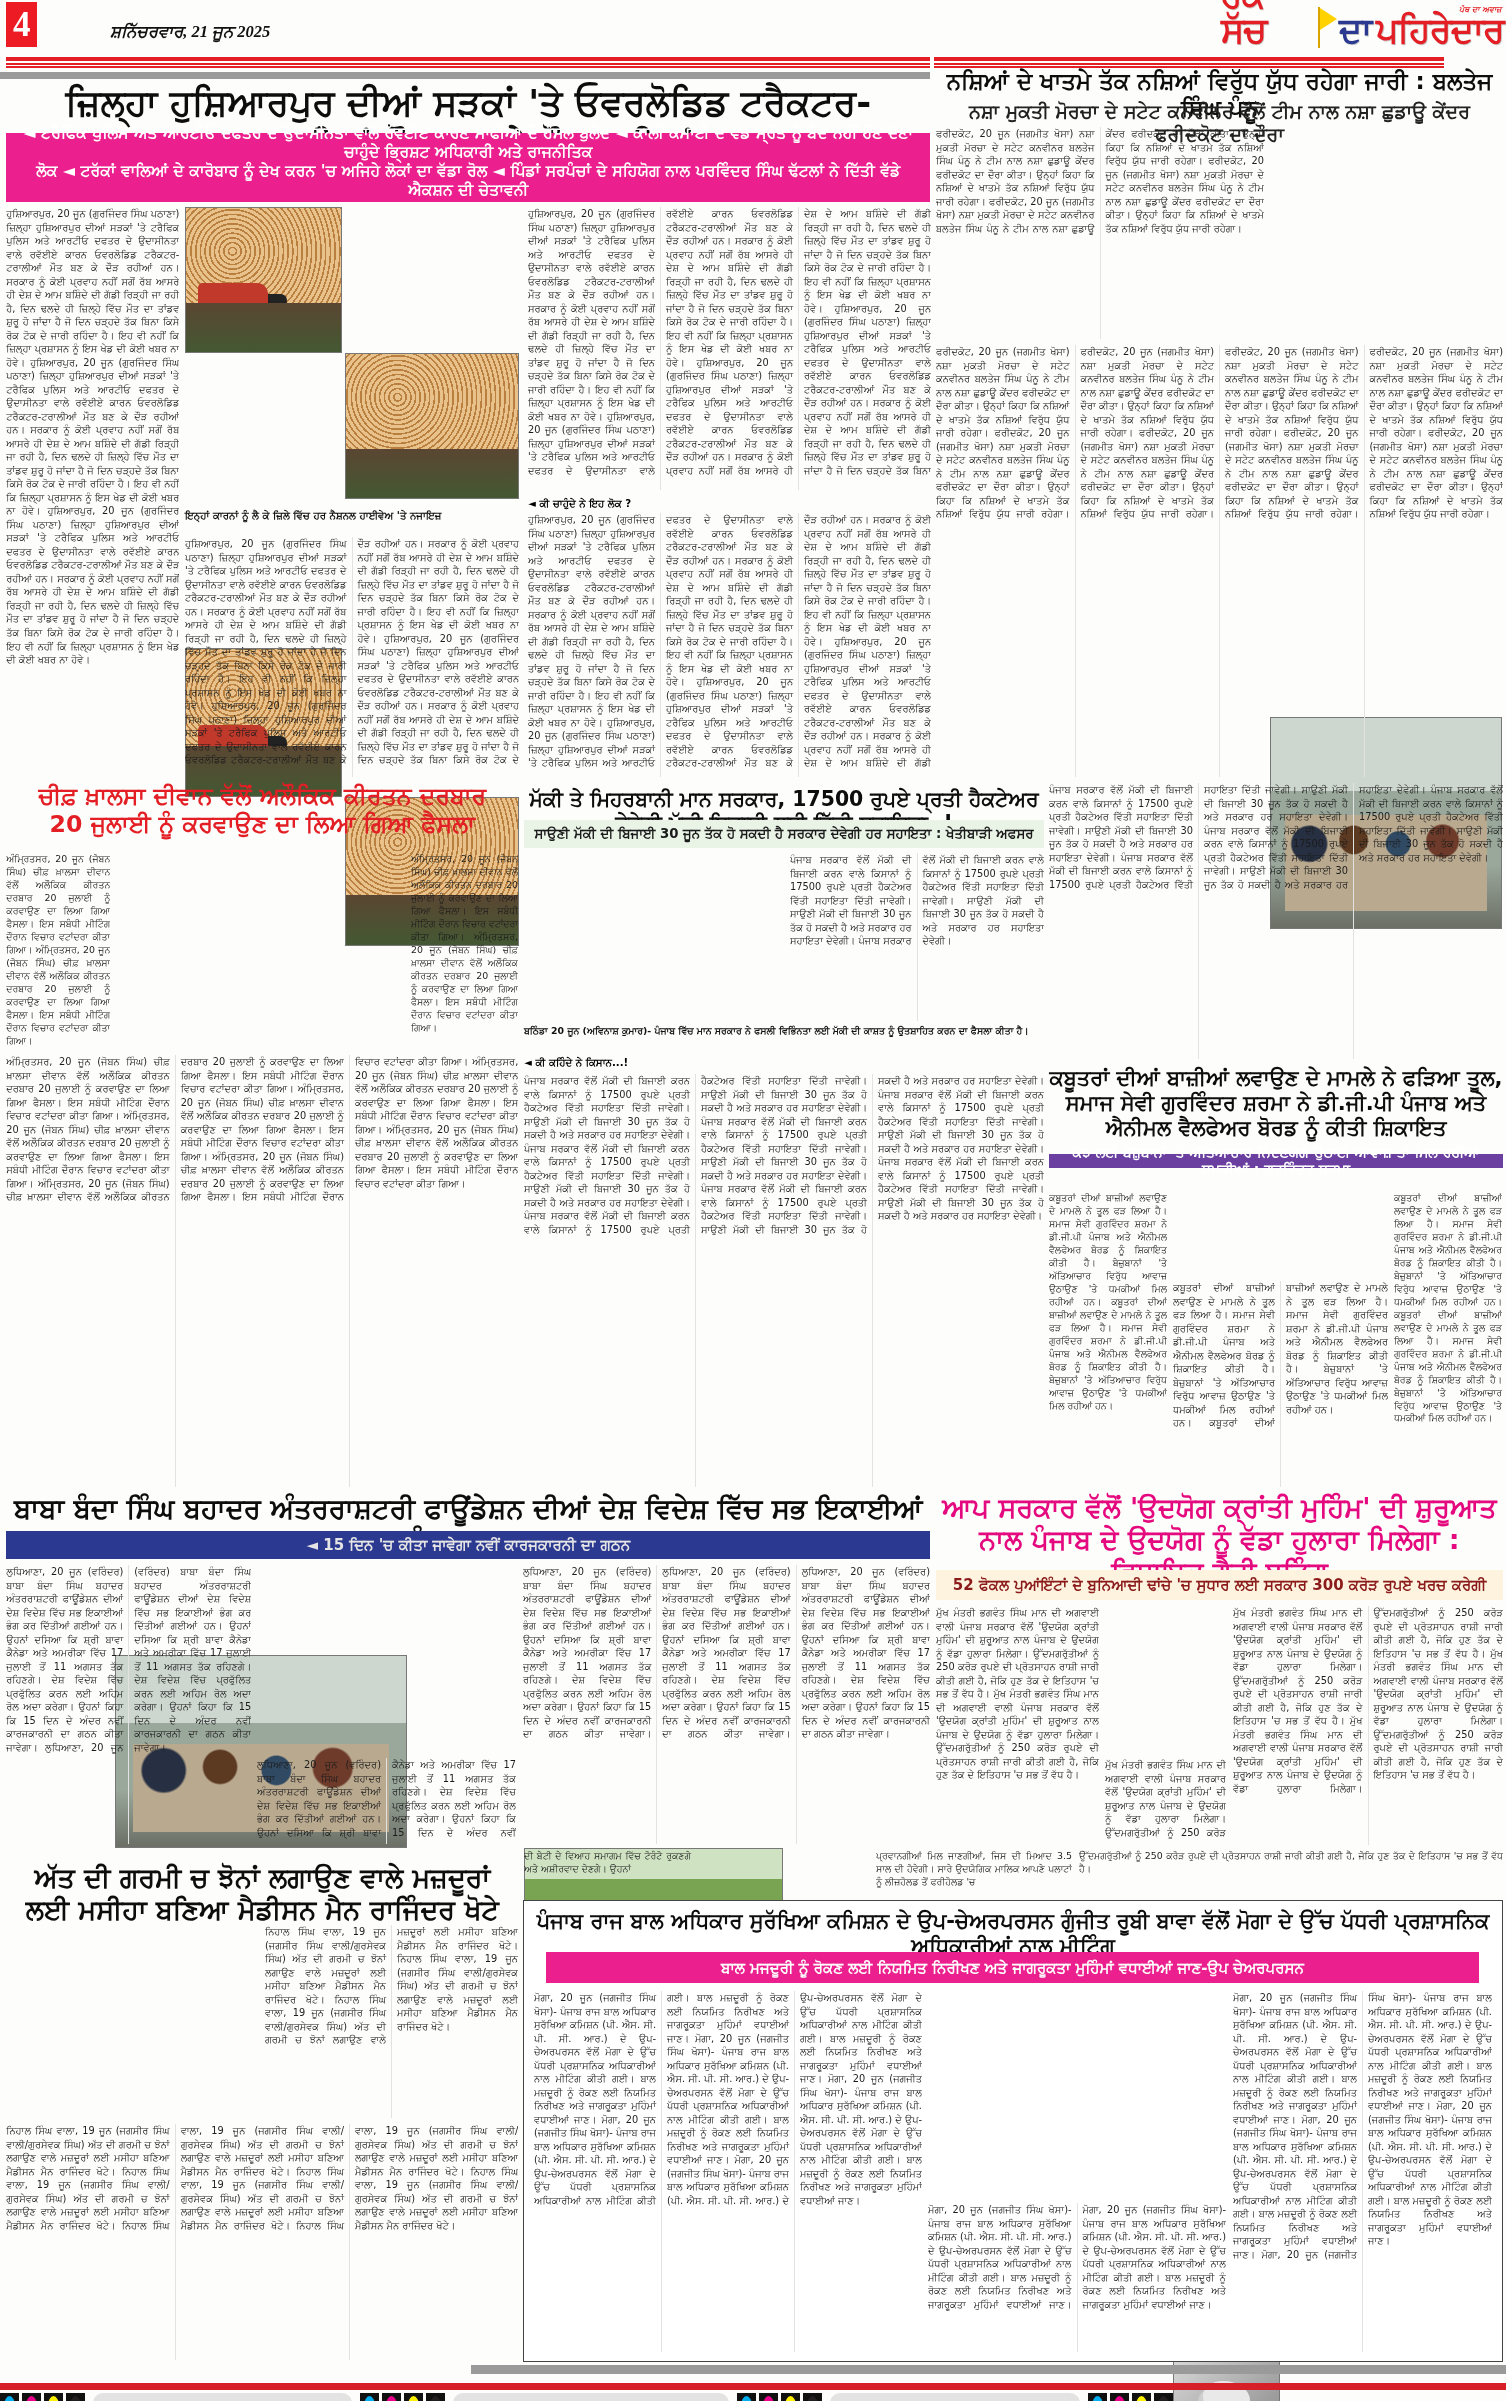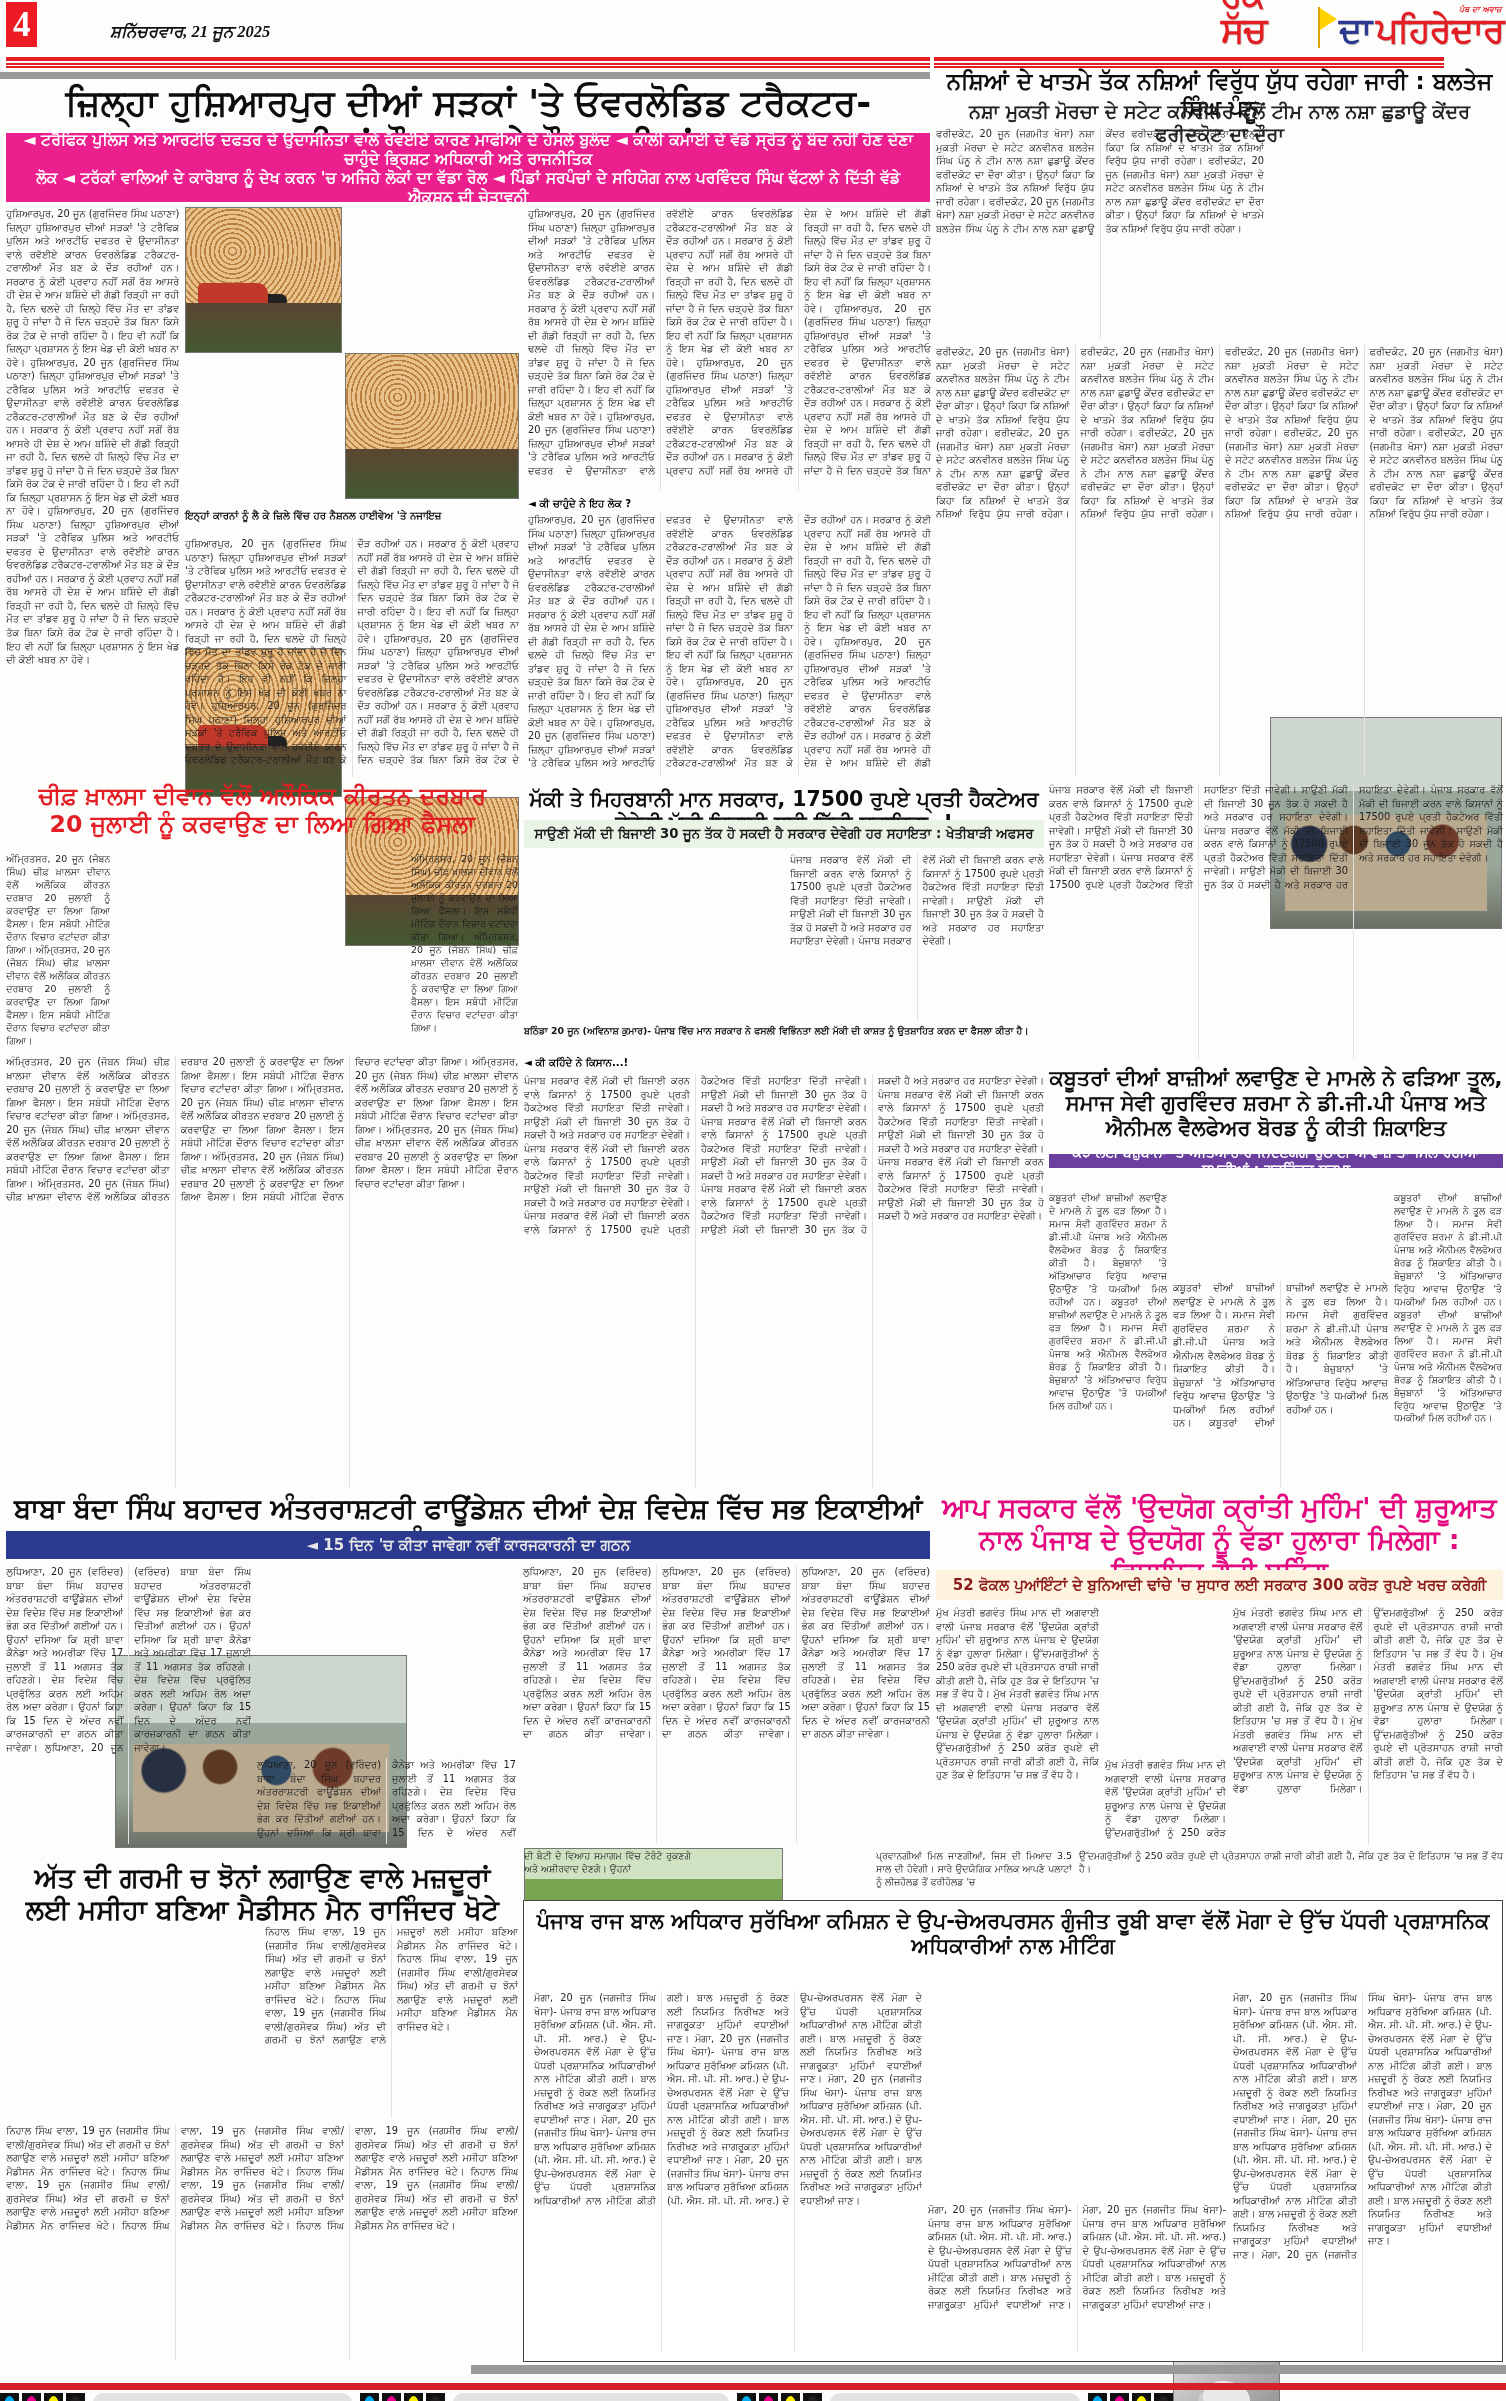--- a/index.html
+++ b/index.html
@@ -106,21 +106,21 @@
     <span class="mast-word mast-blue">ਦਾ</span>
     <span class="mast-word mast-red">ਪਹਿਰੇਦਾਰ</span>
   </div>
   <div class="abs mast-tag">ਪੰਥ ਦਾ ਅਵਾਜ਼</div>
 
   <div class="abs rule-red4" style="left:6.3px; top:57px; width:924px;"></div>
   <div class="abs rule-red4" style="left:934px; top:57px; width:510px;"></div>
   <div class="abs rule-gray" style="left:0; top:72px; width:930px; height:7px;"></div>
 
   <div class="abs hl" style="left:6.3px; top:82px; width:924px; font-size:36px;">ਜ਼ਿਲ੍ਹਾ ਹੁਸ਼ਿਆਰਪੁਰ ਦੀਆਂ ਸੜਕਾਂ 'ਤੇ ਓਵਰਲੋਡਿਡ ਟਰੈਕਟਰ-ਟਰਾਲੀਆਂ ਮੌਤ ਬਣ ਕੇ ਦੌੜ ਰਹੀਆਂ</div>
-  <div class="abs banner banner-magenta" style="left:6.3px; top:133px; width:924px; height:69px; font-size:15.7px; flex-direction:column; padding:3.1px 7.9px;">
+  <div class="abs banner banner-magenta" style="left:6.3px; top:133px; width:924px; height:69px; font-size:15.7px; flex-direction:column; padding:3.1px 7.9px;justify-content:flex-end;">
     <span>◄ ਟਰੈਫਿਕ ਪੁਲਿਸ ਅਤੇ ਆਰਟੀਓ ਦਫਤਰ ਦੇ ਉਦਾਸੀਨਤਾ ਵਾਲੇ ਰੱਵਈਏ ਕਾਰਣ ਮਾਫੀਆ ਦੇ ਹੌਸਲੇ ਬੁਲੰਦ ◄ ਕਾਲੀ ਕਮਾਈ ਦੇ ਵੱਡੇ ਸ੍ਰੋਤ ਨੂੰ ਬੰਦ ਨਹੀਂ ਹੋਣ ਦੇਣਾ ਚਾਹੁੰਦੇ ਭ੍ਰਿਸ਼ਟ ਅਧਿਕਾਰੀ ਅਤੇ ਰਾਜਨੀਤਿਕ</span>
     <span>ਲੋਕ ◄ ਟਰੱਕਾਂ ਵਾਲਿਆਂ ਦੇ ਕਾਰੋਬਾਰ ਨੂੰ ਦੇਖ ਕਰਨ 'ਚ ਅਜਿਹੇ ਲੋਕਾਂ ਦਾ ਵੱਡਾ ਰੋਲ ◄ ਪਿੰਡਾਂ ਸਰਪੰਚਾਂ ਦੇ ਸਹਿਯੋਗ ਨਾਲ ਪਰਵਿੰਦਰ ਸਿੰਘ ਢੱਟਲਾਂ ਨੇ ਦਿੱਤੀ ਵੱਡੇ ਐਕਸ਼ਨ ਦੀ ਚੇਤਾਵਨੀ</span>
   </div>
 
   <div class="abs cols c1" style="left:6.3px; top:207px; width:173px; height:570px; column-count:1;">ਹੁਸ਼ਿਆਰਪੁਰ, 20 ਜੂਨ (ਗੁਰਜਿੰਦਰ ਸਿੰਘ ਪਠਾਣਾ) ਜ਼ਿਲ੍ਹਾ ਹੁਸ਼ਿਆਰਪੁਰ ਦੀਆਂ ਸੜਕਾਂ 'ਤੇ ਟਰੈਫਿਕ ਪੁਲਿਸ ਅਤੇ ਆਰਟੀਓ ਦਫਤਰ ਦੇ ਉਦਾਸੀਨਤਾ ਵਾਲੇ ਰਵੱਈਏ ਕਾਰਨ ਓਵਰਲੋਡਿਡ ਟਰੈਕਟਰ-ਟਰਾਲੀਆਂ ਮੌਤ ਬਣ ਕੇ ਦੌੜ ਰਹੀਆਂ ਹਨ। ਸਰਕਾਰ ਨੂੰ ਕੋਈ ਪ੍ਰਵਾਹ ਨਹੀਂ ਸਗੋਂ ਰੱਬ ਆਸਰੇ ਹੀ ਦੇਸ਼ ਦੇ ਆਮ ਬਸ਼ਿੰਦੇ ਦੀ ਗੱਡੀ ਰਿੜ੍ਹੀ ਜਾ ਰਹੀ ਹੈ, ਦਿਨ ਢਲਦੇ ਹੀ ਜ਼ਿਲ੍ਹੇ ਵਿੱਚ ਮੌਤ ਦਾ ਤਾਂਡਵ ਸ਼ੁਰੂ ਹੋ ਜਾਂਦਾ ਹੈ ਜੋ ਦਿਨ ਚੜ੍ਹਦੇ ਤੱਕ ਬਿਨਾ ਕਿਸੇ ਰੋਕ ਟੋਕ ਦੇ ਜਾਰੀ ਰਹਿੰਦਾ ਹੈ। ਇਹ ਵੀ ਨਹੀਂ ਕਿ ਜ਼ਿਲ੍ਹਾ ਪ੍ਰਸ਼ਾਸਨ ਨੂੰ ਇਸ ਖੇਡ ਦੀ ਕੋਈ ਖਬਰ ਨਾ ਹੋਵੇ। ਹੁਸ਼ਿਆਰਪੁਰ, 20 ਜੂਨ (ਗੁਰਜਿੰਦਰ ਸਿੰਘ ਪਠਾਣਾ) ਜ਼ਿਲ੍ਹਾ ਹੁਸ਼ਿਆਰਪੁਰ ਦੀਆਂ ਸੜਕਾਂ 'ਤੇ ਟਰੈਫਿਕ ਪੁਲਿਸ ਅਤੇ ਆਰਟੀਓ ਦਫਤਰ ਦੇ ਉਦਾਸੀਨਤਾ ਵਾਲੇ ਰਵੱਈਏ ਕਾਰਨ ਓਵਰਲੋਡਿਡ ਟਰੈਕਟਰ-ਟਰਾਲੀਆਂ ਮੌਤ ਬਣ ਕੇ ਦੌੜ ਰਹੀਆਂ ਹਨ। ਸਰਕਾਰ ਨੂੰ ਕੋਈ ਪ੍ਰਵਾਹ ਨਹੀਂ ਸਗੋਂ ਰੱਬ ਆਸਰੇ ਹੀ ਦੇਸ਼ ਦੇ ਆਮ ਬਸ਼ਿੰਦੇ ਦੀ ਗੱਡੀ ਰਿੜ੍ਹੀ ਜਾ ਰਹੀ ਹੈ, ਦਿਨ ਢਲਦੇ ਹੀ ਜ਼ਿਲ੍ਹੇ ਵਿੱਚ ਮੌਤ ਦਾ ਤਾਂਡਵ ਸ਼ੁਰੂ ਹੋ ਜਾਂਦਾ ਹੈ ਜੋ ਦਿਨ ਚੜ੍ਹਦੇ ਤੱਕ ਬਿਨਾ ਕਿਸੇ ਰੋਕ ਟੋਕ ਦੇ ਜਾਰੀ ਰਹਿੰਦਾ ਹੈ। ਇਹ ਵੀ ਨਹੀਂ ਕਿ ਜ਼ਿਲ੍ਹਾ ਪ੍ਰਸ਼ਾਸਨ ਨੂੰ ਇਸ ਖੇਡ ਦੀ ਕੋਈ ਖਬਰ ਨਾ ਹੋਵੇ। ਹੁਸ਼ਿਆਰਪੁਰ, 20 ਜੂਨ (ਗੁਰਜਿੰਦਰ ਸਿੰਘ ਪਠਾਣਾ) ਜ਼ਿਲ੍ਹਾ ਹੁਸ਼ਿਆਰਪੁਰ ਦੀਆਂ ਸੜਕਾਂ 'ਤੇ ਟਰੈਫਿਕ ਪੁਲਿਸ ਅਤੇ ਆਰਟੀਓ ਦਫਤਰ ਦੇ ਉਦਾਸੀਨਤਾ ਵਾਲੇ ਰਵੱਈਏ ਕਾਰਨ ਓਵਰਲੋਡਿਡ ਟਰੈਕਟਰ-ਟਰਾਲੀਆਂ ਮੌਤ ਬਣ ਕੇ ਦੌੜ ਰਹੀਆਂ ਹਨ। ਸਰਕਾਰ ਨੂੰ ਕੋਈ ਪ੍ਰਵਾਹ ਨਹੀਂ ਸਗੋਂ ਰੱਬ ਆਸਰੇ ਹੀ ਦੇਸ਼ ਦੇ ਆਮ ਬਸ਼ਿੰਦੇ ਦੀ ਗੱਡੀ ਰਿੜ੍ਹੀ ਜਾ ਰਹੀ ਹੈ, ਦਿਨ ਢਲਦੇ ਹੀ ਜ਼ਿਲ੍ਹੇ ਵਿੱਚ ਮੌਤ ਦਾ ਤਾਂਡਵ ਸ਼ੁਰੂ ਹੋ ਜਾਂਦਾ ਹੈ ਜੋ ਦਿਨ ਚੜ੍ਹਦੇ ਤੱਕ ਬਿਨਾ ਕਿਸੇ ਰੋਕ ਟੋਕ ਦੇ ਜਾਰੀ ਰਹਿੰਦਾ ਹੈ। ਇਹ ਵੀ ਨਹੀਂ ਕਿ ਜ਼ਿਲ੍ਹਾ ਪ੍ਰਸ਼ਾਸਨ ਨੂੰ ਇਸ ਖੇਡ ਦੀ ਕੋਈ ਖਬਰ ਨਾ ਹੋਵੇ।</div>
 
   <div class="abs photo ph-logs ph-tractor" style="left:185px; top:207px; width:157px; height:146px;"></div>
   <div class="abs photo ph-logs" style="left:345px; top:207px; width:174px; height:146px;"></div>
   <div class="abs photo ph-logs ph-tractor" style="left:185px; top:356px; width:157px; height:149px;"></div>
   <div class="abs photo ph-logs" style="left:345px; top:356px; width:174px; height:149px;"></div>
@@ -187,20 +187,21 @@
   <div class="abs hl" style="left:6.3px; top:1850px; width:512px; font-size:27px;margin-top:12px;">
     <div>ਅੱਤ ਦੀ ਗਰਮੀ ਚ ਝੋਨਾਂ ਲਗਾਉਣ ਵਾਲੇ ਮਜ਼ਦੂਰਾਂ</div>
     <div>ਲਈ ਮਸੀਹਾ ਬਣਿਆ ਮੈਡੀਸਨ ਮੈਨ ਰਾਜਿੰਦਰ ਖੋਟੇ</div>
   </div>
 
   <div class="abs cols c2" style="left:265px; top:1925px; width:253px; height:193px;">ਨਿਹਾਲ ਸਿੰਘ ਵਾਲਾ, 19 ਜੂਨ (ਜਗਸੀਰ ਸਿੰਘ ਵਾਲੀ/ਗੁਰਸੇਵਕ ਸਿੰਘ) ਅੱਤ ਦੀ ਗਰਮੀ ਚ ਝੋਨਾਂ ਲਗਾਉਣ ਵਾਲੇ ਮਜ਼ਦੂਰਾਂ ਲਈ ਮਸੀਹਾ ਬਣਿਆ ਮੈਡੀਸਨ ਮੈਨ ਰਾਜਿੰਦਰ ਖੋਟੇ। ਨਿਹਾਲ ਸਿੰਘ ਵਾਲਾ, 19 ਜੂਨ (ਜਗਸੀਰ ਸਿੰਘ ਵਾਲੀ/ਗੁਰਸੇਵਕ ਸਿੰਘ) ਅੱਤ ਦੀ ਗਰਮੀ ਚ ਝੋਨਾਂ ਲਗਾਉਣ ਵਾਲੇ ਮਜ਼ਦੂਰਾਂ ਲਈ ਮਸੀਹਾ ਬਣਿਆ ਮੈਡੀਸਨ ਮੈਨ ਰਾਜਿੰਦਰ ਖੋਟੇ। ਨਿਹਾਲ ਸਿੰਘ ਵਾਲਾ, 19 ਜੂਨ (ਜਗਸੀਰ ਸਿੰਘ ਵਾਲੀ/ਗੁਰਸੇਵਕ ਸਿੰਘ) ਅੱਤ ਦੀ ਗਰਮੀ ਚ ਝੋਨਾਂ ਲਗਾਉਣ ਵਾਲੇ ਮਜ਼ਦੂਰਾਂ ਲਈ ਮਸੀਹਾ ਬਣਿਆ ਮੈਡੀਸਨ ਮੈਨ ਰਾਜਿੰਦਰ ਖੋਟੇ।</div>
   <div class="abs cols c3" style="left:6.3px; top:2124px; width:512px; height:236px;">ਨਿਹਾਲ ਸਿੰਘ ਵਾਲਾ, 19 ਜੂਨ (ਜਗਸੀਰ ਸਿੰਘ ਵਾਲੀ/ਗੁਰਸੇਵਕ ਸਿੰਘ) ਅੱਤ ਦੀ ਗਰਮੀ ਚ ਝੋਨਾਂ ਲਗਾਉਣ ਵਾਲੇ ਮਜ਼ਦੂਰਾਂ ਲਈ ਮਸੀਹਾ ਬਣਿਆ ਮੈਡੀਸਨ ਮੈਨ ਰਾਜਿੰਦਰ ਖੋਟੇ। ਨਿਹਾਲ ਸਿੰਘ ਵਾਲਾ, 19 ਜੂਨ (ਜਗਸੀਰ ਸਿੰਘ ਵਾਲੀ/ਗੁਰਸੇਵਕ ਸਿੰਘ) ਅੱਤ ਦੀ ਗਰਮੀ ਚ ਝੋਨਾਂ ਲਗਾਉਣ ਵਾਲੇ ਮਜ਼ਦੂਰਾਂ ਲਈ ਮਸੀਹਾ ਬਣਿਆ ਮੈਡੀਸਨ ਮੈਨ ਰਾਜਿੰਦਰ ਖੋਟੇ। ਨਿਹਾਲ ਸਿੰਘ ਵਾਲਾ, 19 ਜੂਨ (ਜਗਸੀਰ ਸਿੰਘ ਵਾਲੀ/ਗੁਰਸੇਵਕ ਸਿੰਘ) ਅੱਤ ਦੀ ਗਰਮੀ ਚ ਝੋਨਾਂ ਲਗਾਉਣ ਵਾਲੇ ਮਜ਼ਦੂਰਾਂ ਲਈ ਮਸੀਹਾ ਬਣਿਆ ਮੈਡੀਸਨ ਮੈਨ ਰਾਜਿੰਦਰ ਖੋਟੇ। ਨਿਹਾਲ ਸਿੰਘ ਵਾਲਾ, 19 ਜੂਨ (ਜਗਸੀਰ ਸਿੰਘ ਵਾਲੀ/ਗੁਰਸੇਵਕ ਸਿੰਘ) ਅੱਤ ਦੀ ਗਰਮੀ ਚ ਝੋਨਾਂ ਲਗਾਉਣ ਵਾਲੇ ਮਜ਼ਦੂਰਾਂ ਲਈ ਮਸੀਹਾ ਬਣਿਆ ਮੈਡੀਸਨ ਮੈਨ ਰਾਜਿੰਦਰ ਖੋਟੇ। ਨਿਹਾਲ ਸਿੰਘ ਵਾਲਾ, 19 ਜੂਨ (ਜਗਸੀਰ ਸਿੰਘ ਵਾਲੀ/ਗੁਰਸੇਵਕ ਸਿੰਘ) ਅੱਤ ਦੀ ਗਰਮੀ ਚ ਝੋਨਾਂ ਲਗਾਉਣ ਵਾਲੇ ਮਜ਼ਦੂਰਾਂ ਲਈ ਮਸੀਹਾ ਬਣਿਆ ਮੈਡੀਸਨ ਮੈਨ ਰਾਜਿੰਦਰ ਖੋਟੇ। ਨਿਹਾਲ ਸਿੰਘ ਵਾਲਾ, 19 ਜੂਨ (ਜਗਸੀਰ ਸਿੰਘ ਵਾਲੀ/ਗੁਰਸੇਵਕ ਸਿੰਘ) ਅੱਤ ਦੀ ਗਰਮੀ ਚ ਝੋਨਾਂ ਲਗਾਉਣ ਵਾਲੇ ਮਜ਼ਦੂਰਾਂ ਲਈ ਮਸੀਹਾ ਬਣਿਆ ਮੈਡੀਸਨ ਮੈਨ ਰਾਜਿੰਦਰ ਖੋਟੇ।</div>
 
   <div class="abs box-border" style="left:523px; top:1900px; width:980px; height:462px; background:#fff;"></div>
   <div class="abs hl" style="left:534px; top:1909px; width:958px; font-size:21px;">ਪੰਜਾਬ ਰਾਜ ਬਾਲ ਅਧਿਕਾਰ ਸੁਰੱਖਿਆ ਕਮਿਸ਼ਨ ਦੇ ਉਪ-ਚੇਅਰਪਰਸਨ ਗੁੰਜੀਤ ਰੂਬੀ ਬਾਵਾ ਵੱਲੋਂ ਮੋਗਾ ਦੇ ਉੱਚ ਪੱਧਰੀ ਪ੍ਰਸ਼ਾਸਨਿਕ ਅਧਿਕਾਰੀਆਂ ਨਾਲ ਮੀਟਿੰਗ</div>
+  <div class="abs banner banner-magenta" style="left:546px; top:1952px; width:933px; height:31px; font-size:15px;">ਬਾਲ ਮਜਦੂਰੀ ਨੂੰ ਰੋਕਣ ਲਈ ਨਿਯਮਿਤ ਨਿਰੀਖਣ ਅਤੇ ਜਾਗਰੂਕਤਾ ਮੁਹਿੰਮਾਂ ਵਧਾਈਆਂ ਜਾਣ-ਉਪ ਚੇਅਰਪਰਸਨ</div>
   <div class="abs cols c3" style="left:534px; top:1991px; width:388px; height:361px;">ਮੋਗਾ, 20 ਜੂਨ (ਜਗਜੀਤ ਸਿੰਘ ਖੋਸਾ)- ਪੰਜਾਬ ਰਾਜ ਬਾਲ ਅਧਿਕਾਰ ਸੁਰੱਖਿਆ ਕਮਿਸ਼ਨ (ਪੀ. ਐਸ. ਸੀ. ਪੀ. ਸੀ. ਆਰ.) ਦੇ ਉਪ-ਚੇਅਰਪਰਸਨ ਵੱਲੋਂ ਮੋਗਾ ਦੇ ਉੱਚ ਪੱਧਰੀ ਪ੍ਰਸ਼ਾਸਨਿਕ ਅਧਿਕਾਰੀਆਂ ਨਾਲ ਮੀਟਿੰਗ ਕੀਤੀ ਗਈ। ਬਾਲ ਮਜ਼ਦੂਰੀ ਨੂੰ ਰੋਕਣ ਲਈ ਨਿਯਮਿਤ ਨਿਰੀਖਣ ਅਤੇ ਜਾਗਰੂਕਤਾ ਮੁਹਿੰਮਾਂ ਵਧਾਈਆਂ ਜਾਣ। ਮੋਗਾ, 20 ਜੂਨ (ਜਗਜੀਤ ਸਿੰਘ ਖੋਸਾ)- ਪੰਜਾਬ ਰਾਜ ਬਾਲ ਅਧਿਕਾਰ ਸੁਰੱਖਿਆ ਕਮਿਸ਼ਨ (ਪੀ. ਐਸ. ਸੀ. ਪੀ. ਸੀ. ਆਰ.) ਦੇ ਉਪ-ਚੇਅਰਪਰਸਨ ਵੱਲੋਂ ਮੋਗਾ ਦੇ ਉੱਚ ਪੱਧਰੀ ਪ੍ਰਸ਼ਾਸਨਿਕ ਅਧਿਕਾਰੀਆਂ ਨਾਲ ਮੀਟਿੰਗ ਕੀਤੀ ਗਈ। ਬਾਲ ਮਜ਼ਦੂਰੀ ਨੂੰ ਰੋਕਣ ਲਈ ਨਿਯਮਿਤ ਨਿਰੀਖਣ ਅਤੇ ਜਾਗਰੂਕਤਾ ਮੁਹਿੰਮਾਂ ਵਧਾਈਆਂ ਜਾਣ। ਮੋਗਾ, 20 ਜੂਨ (ਜਗਜੀਤ ਸਿੰਘ ਖੋਸਾ)- ਪੰਜਾਬ ਰਾਜ ਬਾਲ ਅਧਿਕਾਰ ਸੁਰੱਖਿਆ ਕਮਿਸ਼ਨ (ਪੀ. ਐਸ. ਸੀ. ਪੀ. ਸੀ. ਆਰ.) ਦੇ ਉਪ-ਚੇਅਰਪਰਸਨ ਵੱਲੋਂ ਮੋਗਾ ਦੇ ਉੱਚ ਪੱਧਰੀ ਪ੍ਰਸ਼ਾਸਨਿਕ ਅਧਿਕਾਰੀਆਂ ਨਾਲ ਮੀਟਿੰਗ ਕੀਤੀ ਗਈ। ਬਾਲ ਮਜ਼ਦੂਰੀ ਨੂੰ ਰੋਕਣ ਲਈ ਨਿਯਮਿਤ ਨਿਰੀਖਣ ਅਤੇ ਜਾਗਰੂਕਤਾ ਮੁਹਿੰਮਾਂ ਵਧਾਈਆਂ ਜਾਣ। ਮੋਗਾ, 20 ਜੂਨ (ਜਗਜੀਤ ਸਿੰਘ ਖੋਸਾ)- ਪੰਜਾਬ ਰਾਜ ਬਾਲ ਅਧਿਕਾਰ ਸੁਰੱਖਿਆ ਕਮਿਸ਼ਨ (ਪੀ. ਐਸ. ਸੀ. ਪੀ. ਸੀ. ਆਰ.) ਦੇ ਉਪ-ਚੇਅਰਪਰਸਨ ਵੱਲੋਂ ਮੋਗਾ ਦੇ ਉੱਚ ਪੱਧਰੀ ਪ੍ਰਸ਼ਾਸਨਿਕ ਅਧਿਕਾਰੀਆਂ ਨਾਲ ਮੀਟਿੰਗ ਕੀਤੀ ਗਈ। ਬਾਲ ਮਜ਼ਦੂਰੀ ਨੂੰ ਰੋਕਣ ਲਈ ਨਿਯਮਿਤ ਨਿਰੀਖਣ ਅਤੇ ਜਾਗਰੂਕਤਾ ਮੁਹਿੰਮਾਂ ਵਧਾਈਆਂ ਜਾਣ। ਮੋਗਾ, 20 ਜੂਨ (ਜਗਜੀਤ ਸਿੰਘ ਖੋਸਾ)- ਪੰਜਾਬ ਰਾਜ ਬਾਲ ਅਧਿਕਾਰ ਸੁਰੱਖਿਆ ਕਮਿਸ਼ਨ (ਪੀ. ਐਸ. ਸੀ. ਪੀ. ਸੀ. ਆਰ.) ਦੇ ਉਪ-ਚੇਅਰਪਰਸਨ ਵੱਲੋਂ ਮੋਗਾ ਦੇ ਉੱਚ ਪੱਧਰੀ ਪ੍ਰਸ਼ਾਸਨਿਕ ਅਧਿਕਾਰੀਆਂ ਨਾਲ ਮੀਟਿੰਗ ਕੀਤੀ ਗਈ। ਬਾਲ ਮਜ਼ਦੂਰੀ ਨੂੰ ਰੋਕਣ ਲਈ ਨਿਯਮਿਤ ਨਿਰੀਖਣ ਅਤੇ ਜਾਗਰੂਕਤਾ ਮੁਹਿੰਮਾਂ ਵਧਾਈਆਂ ਜਾਣ।</div>
 
   <div class="abs cols c2" style="left:928px; top:2203px; width:298px; height:149px;">ਮੋਗਾ, 20 ਜੂਨ (ਜਗਜੀਤ ਸਿੰਘ ਖੋਸਾ)- ਪੰਜਾਬ ਰਾਜ ਬਾਲ ਅਧਿਕਾਰ ਸੁਰੱਖਿਆ ਕਮਿਸ਼ਨ (ਪੀ. ਐਸ. ਸੀ. ਪੀ. ਸੀ. ਆਰ.) ਦੇ ਉਪ-ਚੇਅਰਪਰਸਨ ਵੱਲੋਂ ਮੋਗਾ ਦੇ ਉੱਚ ਪੱਧਰੀ ਪ੍ਰਸ਼ਾਸਨਿਕ ਅਧਿਕਾਰੀਆਂ ਨਾਲ ਮੀਟਿੰਗ ਕੀਤੀ ਗਈ। ਬਾਲ ਮਜ਼ਦੂਰੀ ਨੂੰ ਰੋਕਣ ਲਈ ਨਿਯਮਿਤ ਨਿਰੀਖਣ ਅਤੇ ਜਾਗਰੂਕਤਾ ਮੁਹਿੰਮਾਂ ਵਧਾਈਆਂ ਜਾਣ। ਮੋਗਾ, 20 ਜੂਨ (ਜਗਜੀਤ ਸਿੰਘ ਖੋਸਾ)- ਪੰਜਾਬ ਰਾਜ ਬਾਲ ਅਧਿਕਾਰ ਸੁਰੱਖਿਆ ਕਮਿਸ਼ਨ (ਪੀ. ਐਸ. ਸੀ. ਪੀ. ਸੀ. ਆਰ.) ਦੇ ਉਪ-ਚੇਅਰਪਰਸਨ ਵੱਲੋਂ ਮੋਗਾ ਦੇ ਉੱਚ ਪੱਧਰੀ ਪ੍ਰਸ਼ਾਸਨਿਕ ਅਧਿਕਾਰੀਆਂ ਨਾਲ ਮੀਟਿੰਗ ਕੀਤੀ ਗਈ। ਬਾਲ ਮਜ਼ਦੂਰੀ ਨੂੰ ਰੋਕਣ ਲਈ ਨਿਯਮਿਤ ਨਿਰੀਖਣ ਅਤੇ ਜਾਗਰੂਕਤਾ ਮੁਹਿੰਮਾਂ ਵਧਾਈਆਂ ਜਾਣ।</div>
   <div class="abs cols c2" style="left:1233px; top:1991px; width:259px; height:361px;">ਮੋਗਾ, 20 ਜੂਨ (ਜਗਜੀਤ ਸਿੰਘ ਖੋਸਾ)- ਪੰਜਾਬ ਰਾਜ ਬਾਲ ਅਧਿਕਾਰ ਸੁਰੱਖਿਆ ਕਮਿਸ਼ਨ (ਪੀ. ਐਸ. ਸੀ. ਪੀ. ਸੀ. ਆਰ.) ਦੇ ਉਪ-ਚੇਅਰਪਰਸਨ ਵੱਲੋਂ ਮੋਗਾ ਦੇ ਉੱਚ ਪੱਧਰੀ ਪ੍ਰਸ਼ਾਸਨਿਕ ਅਧਿਕਾਰੀਆਂ ਨਾਲ ਮੀਟਿੰਗ ਕੀਤੀ ਗਈ। ਬਾਲ ਮਜ਼ਦੂਰੀ ਨੂੰ ਰੋਕਣ ਲਈ ਨਿਯਮਿਤ ਨਿਰੀਖਣ ਅਤੇ ਜਾਗਰੂਕਤਾ ਮੁਹਿੰਮਾਂ ਵਧਾਈਆਂ ਜਾਣ। ਮੋਗਾ, 20 ਜੂਨ (ਜਗਜੀਤ ਸਿੰਘ ਖੋਸਾ)- ਪੰਜਾਬ ਰਾਜ ਬਾਲ ਅਧਿਕਾਰ ਸੁਰੱਖਿਆ ਕਮਿਸ਼ਨ (ਪੀ. ਐਸ. ਸੀ. ਪੀ. ਸੀ. ਆਰ.) ਦੇ ਉਪ-ਚੇਅਰਪਰਸਨ ਵੱਲੋਂ ਮੋਗਾ ਦੇ ਉੱਚ ਪੱਧਰੀ ਪ੍ਰਸ਼ਾਸਨਿਕ ਅਧਿਕਾਰੀਆਂ ਨਾਲ ਮੀਟਿੰਗ ਕੀਤੀ ਗਈ। ਬਾਲ ਮਜ਼ਦੂਰੀ ਨੂੰ ਰੋਕਣ ਲਈ ਨਿਯਮਿਤ ਨਿਰੀਖਣ ਅਤੇ ਜਾਗਰੂਕਤਾ ਮੁਹਿੰਮਾਂ ਵਧਾਈਆਂ ਜਾਣ। ਮੋਗਾ, 20 ਜੂਨ (ਜਗਜੀਤ ਸਿੰਘ ਖੋਸਾ)- ਪੰਜਾਬ ਰਾਜ ਬਾਲ ਅਧਿਕਾਰ ਸੁਰੱਖਿਆ ਕਮਿਸ਼ਨ (ਪੀ. ਐਸ. ਸੀ. ਪੀ. ਸੀ. ਆਰ.) ਦੇ ਉਪ-ਚੇਅਰਪਰਸਨ ਵੱਲੋਂ ਮੋਗਾ ਦੇ ਉੱਚ ਪੱਧਰੀ ਪ੍ਰਸ਼ਾਸਨਿਕ ਅਧਿਕਾਰੀਆਂ ਨਾਲ ਮੀਟਿੰਗ ਕੀਤੀ ਗਈ। ਬਾਲ ਮਜ਼ਦੂਰੀ ਨੂੰ ਰੋਕਣ ਲਈ ਨਿਯਮਿਤ ਨਿਰੀਖਣ ਅਤੇ ਜਾਗਰੂਕਤਾ ਮੁਹਿੰਮਾਂ ਵਧਾਈਆਂ ਜਾਣ। ਮੋਗਾ, 20 ਜੂਨ (ਜਗਜੀਤ ਸਿੰਘ ਖੋਸਾ)- ਪੰਜਾਬ ਰਾਜ ਬਾਲ ਅਧਿਕਾਰ ਸੁਰੱਖਿਆ ਕਮਿਸ਼ਨ (ਪੀ. ਐਸ. ਸੀ. ਪੀ. ਸੀ. ਆਰ.) ਦੇ ਉਪ-ਚੇਅਰਪਰਸਨ ਵੱਲੋਂ ਮੋਗਾ ਦੇ ਉੱਚ ਪੱਧਰੀ ਪ੍ਰਸ਼ਾਸਨਿਕ ਅਧਿਕਾਰੀਆਂ ਨਾਲ ਮੀਟਿੰਗ ਕੀਤੀ ਗਈ। ਬਾਲ ਮਜ਼ਦੂਰੀ ਨੂੰ ਰੋਕਣ ਲਈ ਨਿਯਮਿਤ ਨਿਰੀਖਣ ਅਤੇ ਜਾਗਰੂਕਤਾ ਮੁਹਿੰਮਾਂ ਵਧਾਈਆਂ ਜਾਣ।</div>
 
   <div class="abs rule-gray" style="left:471px; top:2365px; width:1035px; height:9.4px;"></div>
   <div class="abs bottom-red-rule" style="left:0; top:2383px; width:1506px; height:7px;"></div>
 
   <div class="abs" style="left:0; top:2393px; width:1506px; height:8.6px; overflow:hidden;">
     <div style="display:flex; gap:7.9px; align-items:flex-start;">

